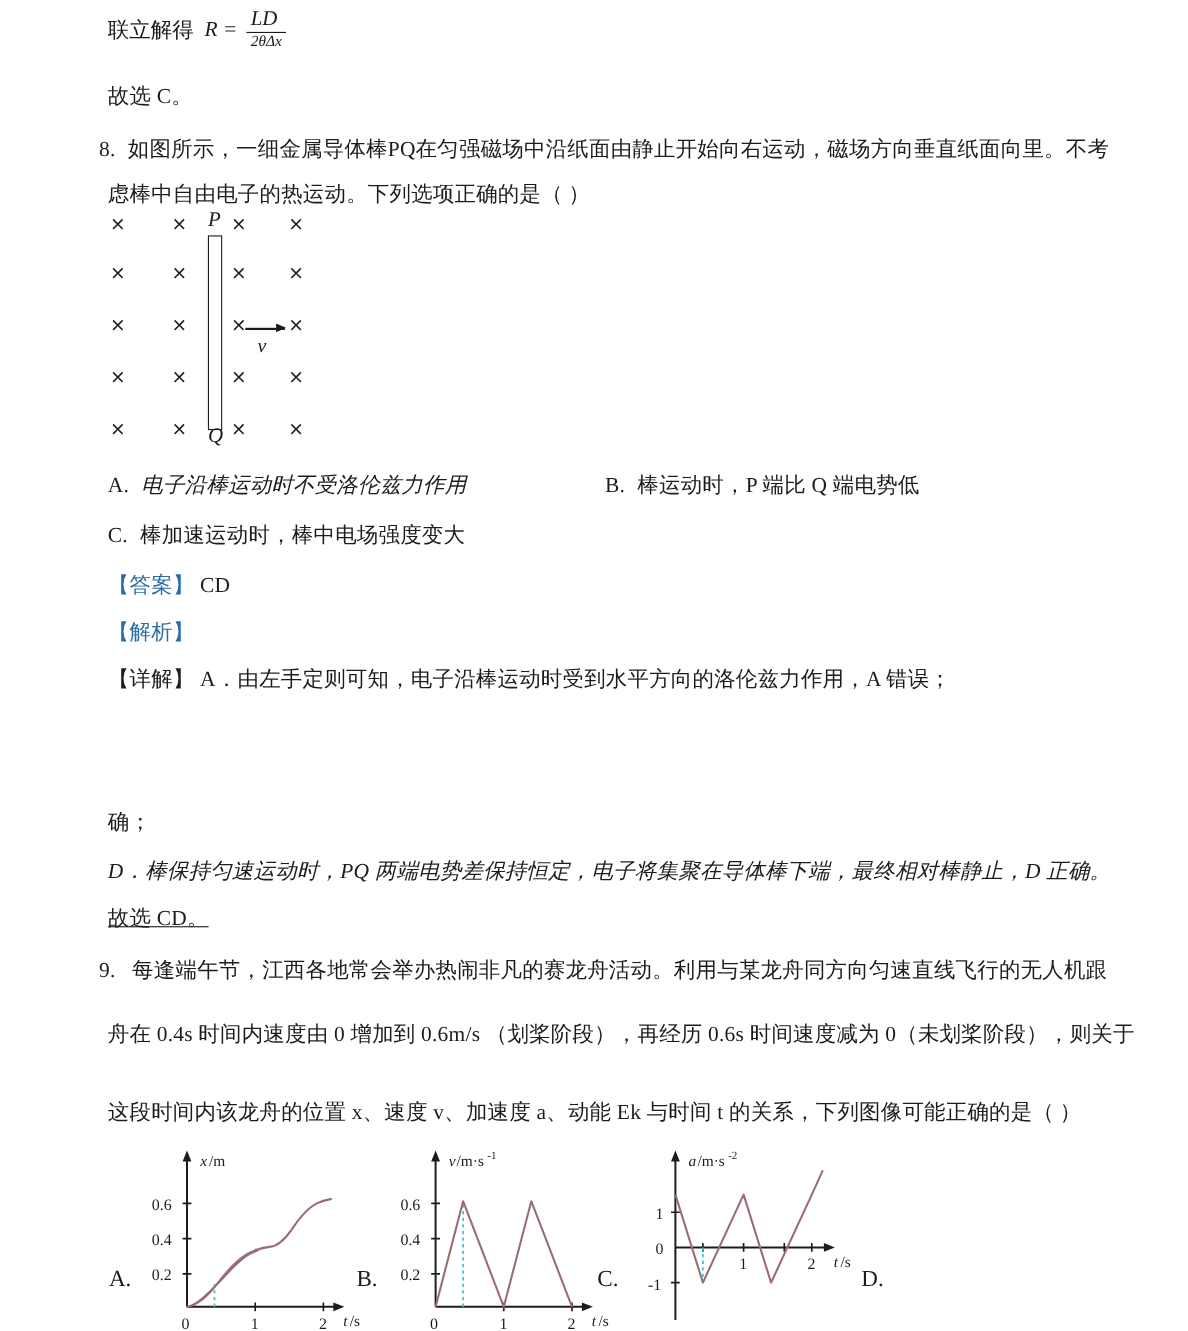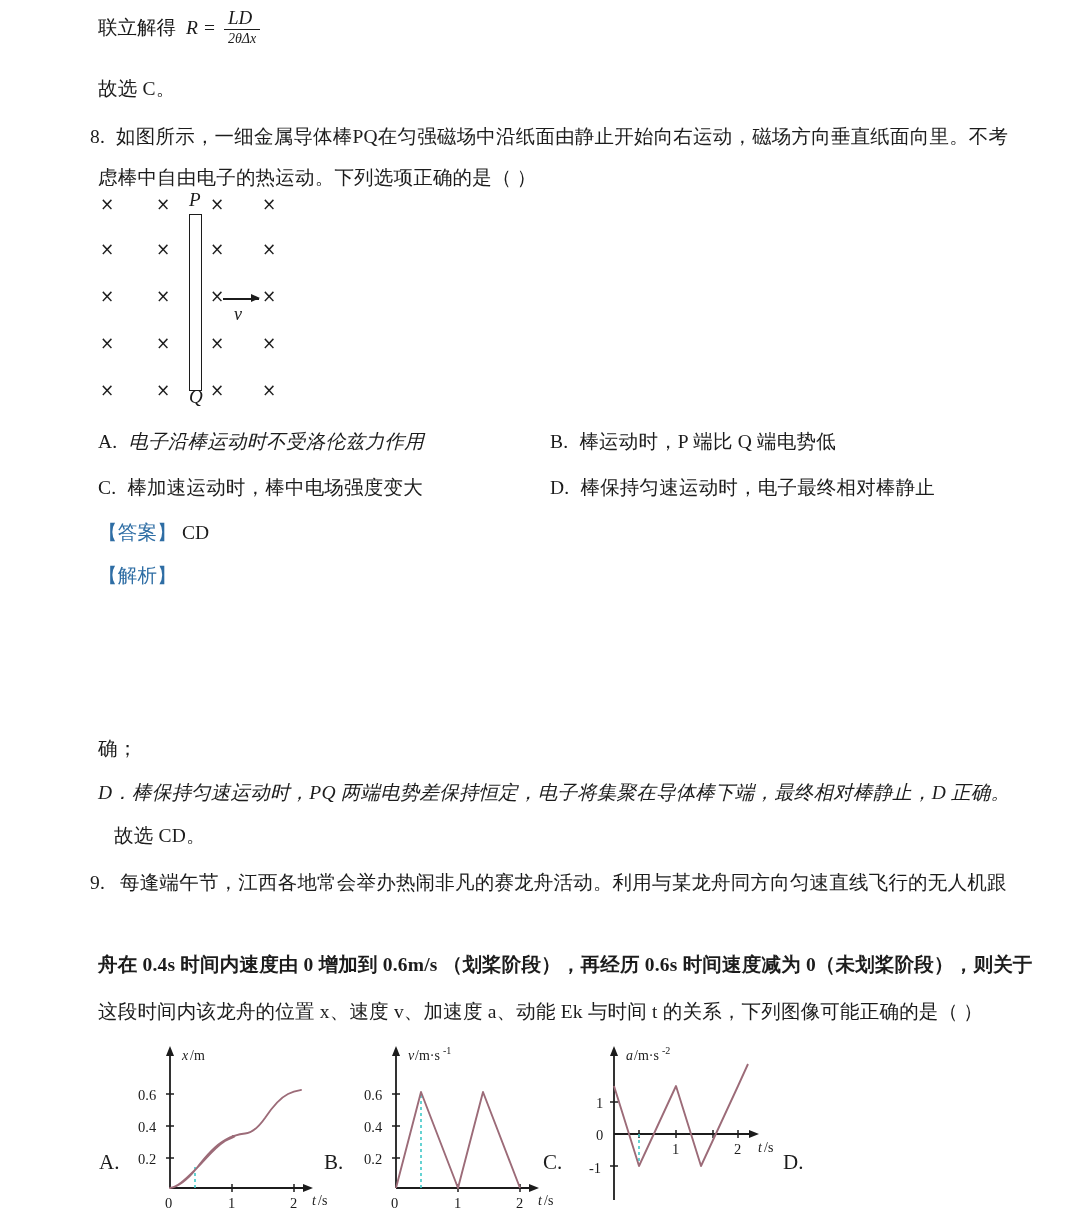--- a/index.html
+++ b/index.html
@@ -190,43 +190,43 @@
     <span style="margin-left:6px;font-style:italic;">电子沿棒运动时不受洛伦兹力作用</span>
   </div>
   <div class="ln" style="position:absolute;left:550px;top:421px;">
     <span>B.</span>
     <span style="margin-left:6px;">棒运动时，P 端比 Q 端电势低</span>
   </div>
   <div class="ln" style="position:absolute;left:98px;top:467px;">
     <span>C.</span>
     <span style="margin-left:6px;">棒加速运动时，棒中电场强度变大</span>
   </div>
-  <div class="ln" style="position:absolute;left:550px;top:467px;">
-    <span>D.</span>
-    <span style="margin-left:6px;">棒保持匀速运动时，电子最终相对棒静止</span>
-  </div>
 
   <div class="ln" style="position:absolute;left:98px;top:512px;">
     <span class="blue">【答案】</span>
     <span>CD</span>
   </div>
   <div class="ln blue" style="position:absolute;left:98px;top:555px;">【解析】</div>
 
+  <div class="ln" style="position:absolute;left:98px;top:598px;">
+    <span>【详解】</span>
+    <span>A．由左手定则可知，电子沿棒运动时受到水平方向的洛伦兹力作用，A 错误；</span>
+  </div>
 
   <div class="ln" style="position:absolute;left:98px;top:728px;">确；</div>
 
   <div class="ln" style="position:absolute;left:98px;top:772px;font-style:italic;">D．棒保持匀速运动时，PQ 两端电势差保持恒定，电子将集聚在导体棒下端，最终相对棒静止，D 正确。</div>
-  <div class="ln" style="position:absolute;left:114px;top:815px;">故选 CD。</div>
+  <div class="ln" style="position:absolute;left:98px;top:815px;text-decoration:underline;">故选 CD。</div>
 
   <div class="ln" style="position:absolute;left:90px;top:862px;">
     <span>9.</span>
     <span style="margin-left:10px;font-family:Liberation Mono, monospace;">每逢端午节，江西各地常会举办热闹非凡的赛龙舟活动。利用与某龙舟同方向匀速直线飞行的无人机跟</span>
   </div>
 
-  <div class="ln" style="position:absolute;left:98px;top:944px;font-weight:bold;">
+  <div class="ln" style="position:absolute;left:98px;top:920px;">
     <span>舟在</span>
     <span>0.4s</span>
     <span>时间内速度由 0 增加到</span>
     <span>0.6m/s</span>
     <span>（划桨阶段），再经历</span>
     <span>0.6s</span>
     <span>时间速度减为 0（未划桨阶段），则关于</span>
   </div>
 
   <div class="ln" style="position:absolute;left:98px;top:991px;">

